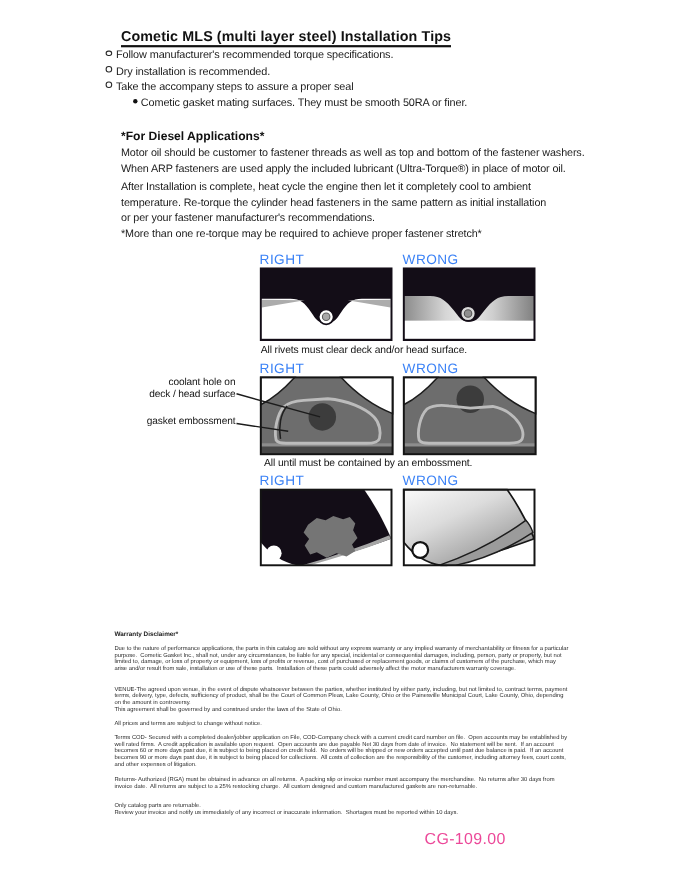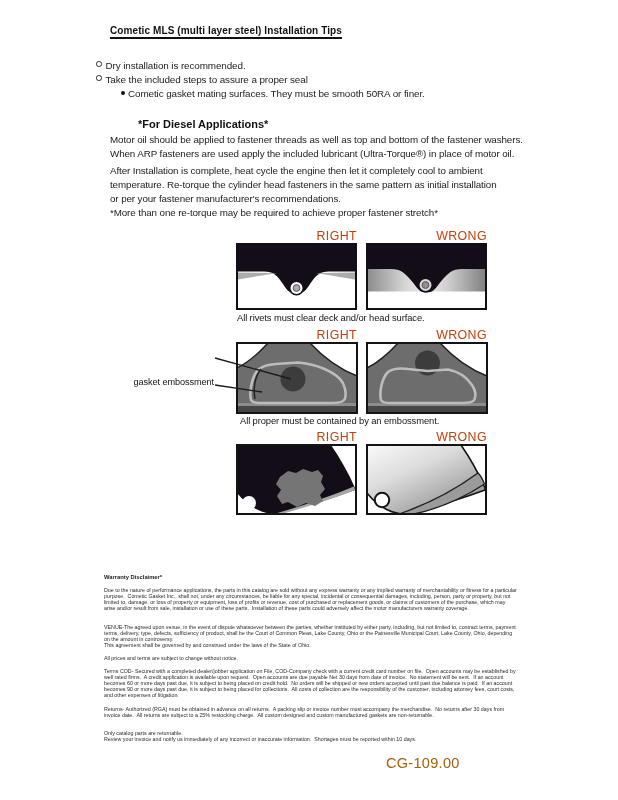--- a/index.html
+++ b/index.html
@@ -6,67 +6,70 @@
   #page{
     position:relative;width:618px;height:800px;background:#ffffff;overflow:hidden;
     font-family:"Liberation Sans","DejaVu Sans",sans-serif;color:#1c1c1c;
   }
   .abs{position:absolute;}
   .pre{white-space:pre-line;}
   .prewrap{white-space:pre-wrap;}
 
   
   .doc-title{
-    left:110px;top:25px;font-size:10px;font-weight:bold;color:#111;
+    left:110px;top:25px;font-size:13px;font-weight:bold;color:#111;
     border-bottom:2px solid #111;padding-bottom:1px;letter-spacing:.1px;
   }
 
   
   .bullet-line{font-size:9.9px;color:#1b1b1b;letter-spacing:-.1px;}
   .omark{display:inline-block;width:3.5px;height:3.5px;border:1px solid #2a2a2a;border-radius:50%;
          margin-right:4px;vertical-align:2px;}
   .fmark{display:inline-block;width:4px;height:4px;background:#111;border-radius:50%;
          margin-right:3px;vertical-align:2px;}
 
   
   .sec-head{font-size:11px;font-weight:bold;color:#111;}
   .body-par{font-size:9.8px;line-height:14.2px;color:#1b1b1b;width:430px;letter-spacing:-.1px;}
 
   
-  .rw-label{width:121px;text-align:right;font-size:12.4px;color:#c2410c;letter-spacing:.4px;}
+  .rw-label{width:121px;text-align:left;font-size:12.4px;color:#3b82f6;letter-spacing:.4px;}
   .caption{font-size:9.4px;color:#141414;letter-spacing:-.1px;}
   .callout{font-size:9.2px;color:#141414;text-align:right;width:114px;line-height:11px;letter-spacing:-.1px;}
 
   
   .disc{width:413px;font-size:5.3px;line-height:6.1px;color:#2a2a2a;letter-spacing:0;}
   .disc-head{font-size:5.8px;font-weight:bold;color:#1a1a1a;}
 
-  .pagenum{font-size:14.5px;color:#a16207;letter-spacing:.3px;}
+  .pagenum{font-size:14.5px;color:#ec4899;letter-spacing:.3px;}
 
   svg{display:block;}
 </style>
 </head>
 <body>
 
 <div id="page">
 
   <div class="abs doc-title">Cometic MLS (multi layer steel) Installation Tips</div>
 
+  <div class="abs bullet-line" style="left:96px;top:45px;">
+    <span class="omark"></span><span>Follow manufacturer's recommended torque specifications.</span>
+  </div>
   <div class="abs bullet-line" style="left:96px;top:59.5px;">
     <span class="omark"></span><span>Dry installation is recommended.</span>
   </div>
   <div class="abs bullet-line" style="left:96px;top:73.5px;">
-    <span class="omark"></span><span>Take the included steps to assure a proper seal</span>
+    <span class="omark"></span><span>Take the accompany steps to assure a proper seal</span>
   </div>
   <div class="abs bullet-line" style="left:121px;top:87.5px;">
     <span class="fmark"></span><span>Cometic gasket mating surfaces.  They must be smooth 50RA or finer.</span>
   </div>
 
-  <div class="abs sec-head" style="left:110px;top:118px;margin-left:28px;">*For Diesel Applications*</div>
-  <div class="abs body-par pre" style="left:110px;top:133px;">Motor oil should be applied to fastener threads as well as top and bottom of the fastener washers.
+  <div class="abs sec-head" style="left:110px;top:118px;">*For Diesel Applications*</div>
+  <div class="abs body-par pre" style="left:110px;top:133px;">Motor oil should be customer to fastener threads as well as top and bottom of the fastener washers.
 When ARP fasteners are used apply the included lubricant (Ultra-Torque®) in place of motor oil.</div>
   <div class="abs body-par pre" style="left:110px;top:164px;">After Installation is complete, heat cycle the engine then let it completely cool to ambient
 temperature. Re-torque the cylinder head fasteners in the same pattern as initial installation
 or per your fastener manufacturer's recommendations.</div>
   <div class="abs body-par" style="left:110px;top:206px;">*More than one re-torque may be required to achieve proper fastener stretch*</div>
 
   <div class="abs rw-label" style="left:236px;top:229px;">RIGHT</div>
   <div class="abs rw-label" style="left:366px;top:229px;">WRONG</div>
 
   <svg class="abs" style="left:236px;top:243px;" width="121" height="67" viewBox="0 0 121 67">
@@ -95,20 +98,22 @@
     <circle cx="59.5" cy="42" r="6.8" fill="#d9d9d9" stroke="#130d17" stroke-width="1.6"></circle>
     <circle cx="59.5" cy="42" r="3.4" fill="#8f8f8f" stroke="#555555" stroke-width="1"></circle>
     <rect x="1" y="1" width="119" height="65" fill="none" stroke="#130d17" stroke-width="2"></rect>
   </svg>
 
   <div class="abs caption" style="left:237px;top:312px;">All rivets must clear deck and/or head surface.</div>
 
   <div class="abs rw-label" style="left:236px;top:328px;">RIGHT</div>
   <div class="abs rw-label" style="left:366px;top:328px;">WRONG</div>
 
+  <div class="abs callout pre" style="left:100px;top:342px;">coolant hole on
+deck / head surface</div>
   <div class="abs callout" style="left:100px;top:377px;">gasket embossment</div>
 
   <svg class="abs" style="left:236px;top:342px;" width="122" height="72" viewBox="0 0 122 72">
     <rect x="0" y="0" width="122" height="72" fill="#ffffff"></rect>
     <rect x="1" y="1" width="120" height="70" fill="#6d6d6d"></rect>
     <path d="M1 1 H32 C22 12 13 20 1 26 Z" fill="#ffffff" stroke="#1d1d1d" stroke-width="1.4"></path>
     <path d="M121 1 H74 C87 15 103 27 121 34 Z" fill="#ffffff" stroke="#1d1d1d" stroke-width="1.4"></path>
     <rect x="1" y="61" width="120" height="3" fill="#8d8d8d"></rect>
     <rect x="1" y="64" width="120" height="7" fill="#474747"></rect>
     <circle cx="57" cy="37" r="12.5" fill="#3c3c3c"></circle>
@@ -127,21 +132,21 @@
     <circle cx="61.5" cy="21" r="12.5" fill="#3c3c3c"></circle>
     <path d="M15 58 C13 50 16 36 22 30 C27 26.5 34 26 42 27 L61.5 29 L82 27.5 C95 30 102 37 106 43 C109.5 48.5 110 54 108.5 57.5 C107 60.5 103 61 97 61 H24 C18 61 16 60 15 58 Z" fill="none" stroke="#bcbcbc" stroke-width="2.6" stroke-linejoin="round"></path>
     <rect x="1" y="1" width="120" height="70" fill="none" stroke="#141414" stroke-width="2"></rect>
   </svg>
 
   <svg class="abs" style="left:211px;top:351px;z-index:5;" width="84" height="44" viewBox="0 0 84 44">
     <line x1="4" y1="7" x2="80" y2="28" stroke="#1c1c1c" stroke-width="1.3"></line>
     <line x1="4" y1="34" x2="51" y2="41" stroke="#1c1c1c" stroke-width="1.3"></line>
   </svg>
 
-  <div class="abs caption" style="left:240px;top:415px;">All proper must be contained by an embossment.</div>
+  <div class="abs caption" style="left:240px;top:415px;">All until must be contained by an embossment.</div>
 
   <div class="abs rw-label" style="left:236px;top:430px;">RIGHT</div>
   <div class="abs rw-label" style="left:366px;top:430px;">WRONG</div>
 
   <svg class="abs" style="left:236px;top:444px;" width="121" height="71" viewBox="0 0 121 71">
     <rect x="0" y="0" width="121" height="71" fill="#ffffff"></rect>
     <path d="M1 1 H95 C104 14 112 28 119 44 L119 46 C92 56 64 64 40 70 H35 C21 68 9 59 1 49 Z" fill="#130d17"></path>
     <path d="M38 70 C65 62.5 92 53 118 42.5 L119 46 C93 56 66 64.5 45 70 Z" fill="#a6a6a6"></path>
     <path d="M44 33 L52 27 L60 29 L67 25 L76 28 L82 26 L87 32 L85 38 L89 45 L84 51 L87 57 L79 62 L70 59 L61 63 L52 58 L46 60 L41 52 L45 46 L40 40 Z" fill="#757575"></path>
     <circle cx="13" cy="59" r="7" fill="#ffffff"></circle>

